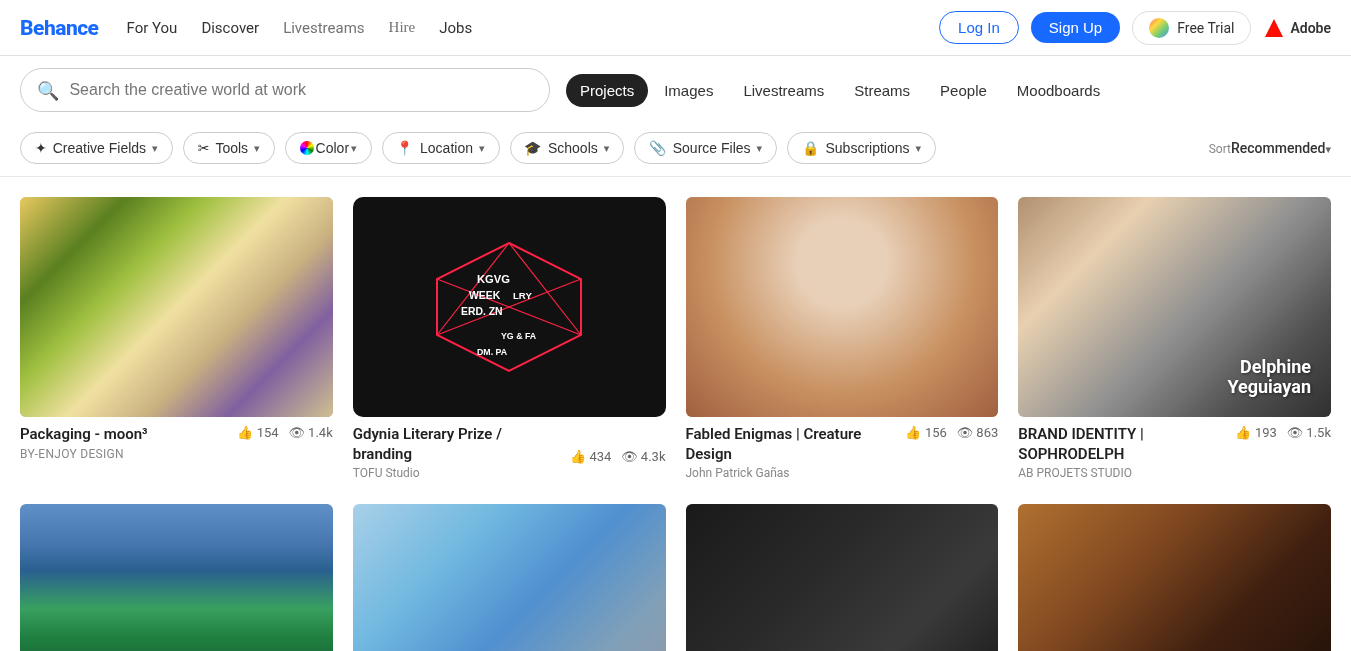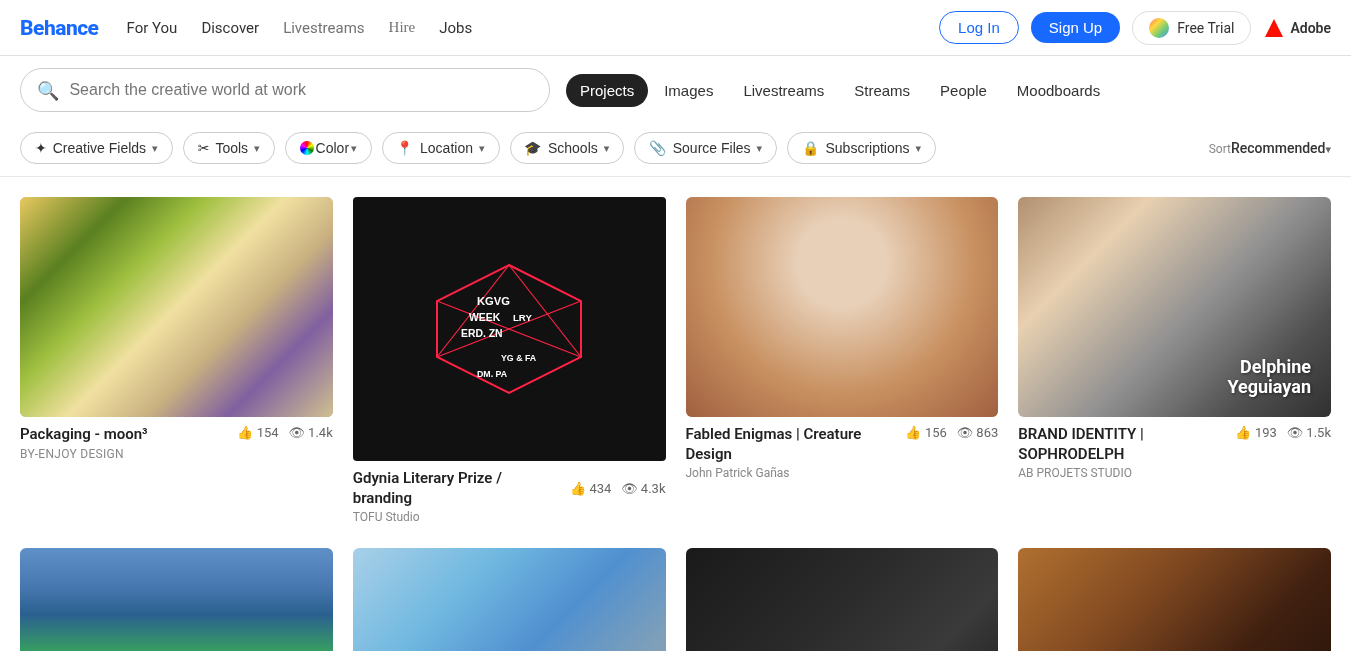--- a/index.html
+++ b/index.html
@@ -119,37 +119,37 @@
             <span style="font-size:13px;">👁</span>
             <span>1.4k</span>
           </span>
         </div>
       </div>
       <div style="font-size:12px; color:#888; text-transform:uppercase; letter-spacing:0.3px; margin-top:2px;">BY-ENJOY DESIGN</div>
     </div>
   </div>
 
   <div style="cursor:pointer;">
-    <div style="width:100%; height:264px; border-radius:4px; overflow:hidden; background:#111; position:relative; display:flex; align-items:center; justify-content:center;">
+    <div style="width:100%; height:220px; border-radius:10px; overflow:hidden; background:#111; position:relative; display:flex; align-items:center; justify-content:center;">
       <svg viewBox="0 0 200 180" width="160" height="150">
         <polygon points="100,10 190,55 190,125 100,170 10,125 10,55" fill="none" stroke="#ff2244" stroke-width="2.5"></polygon>
         <line x1="100" y1="10" x2="10" y2="125" stroke="#ff2244" stroke-width="1.5"></line>
         <line x1="100" y1="10" x2="190" y2="125" stroke="#ff2244" stroke-width="1.5"></line>
         <line x1="10" y1="55" x2="190" y2="125" stroke="#ff2244" stroke-width="1.5"></line>
         <line x1="190" y1="55" x2="10" y2="125" stroke="#ff2244" stroke-width="1.5"></line>
         <text x="60" y="60" fill="white" font-weight="900" font-size="14" font-family="Arial">KGVG</text>
         <text x="50" y="80" fill="white" font-weight="900" font-size="13" font-family="Arial">WEEK</text>
         <text x="40" y="100" fill="white" font-weight="900" font-size="13" font-family="Arial">ERD. ZN</text>
         <text x="105" y="80" fill="white" font-weight="900" font-size="12" font-family="Arial">LRY</text>
         <text x="90" y="130" fill="white" font-weight="900" font-size="11" font-family="Arial">YG &amp; FA</text>
         <text x="60" y="150" fill="white" font-weight="900" font-size="11" font-family="Arial">DM. PA</text>
       </svg>
     </div>
     <div style="padding:8px 0 4px;">
-      <div style="display:flex; justify-content:space-between; align-items:center;">
+      <div style="display:flex; justify-content:space-between; align-items:flex-end;">
         <span style="font-size:15px; font-weight:600; color:#222; line-height:1.3;">Gdynia Literary Prize / branding</span>
         <div style="display:flex; align-items:center; gap:10px; font-size:13px; color:#666; white-space:nowrap; margin-left:8px;">
           <span style="display:flex; align-items:center; gap:3px;">
             <span>👍</span>
             <span>434</span>
           </span>
           <span style="display:flex; align-items:center; gap:3px;">
             <span>👁</span>
             <span>4.3k</span>
           </span>

